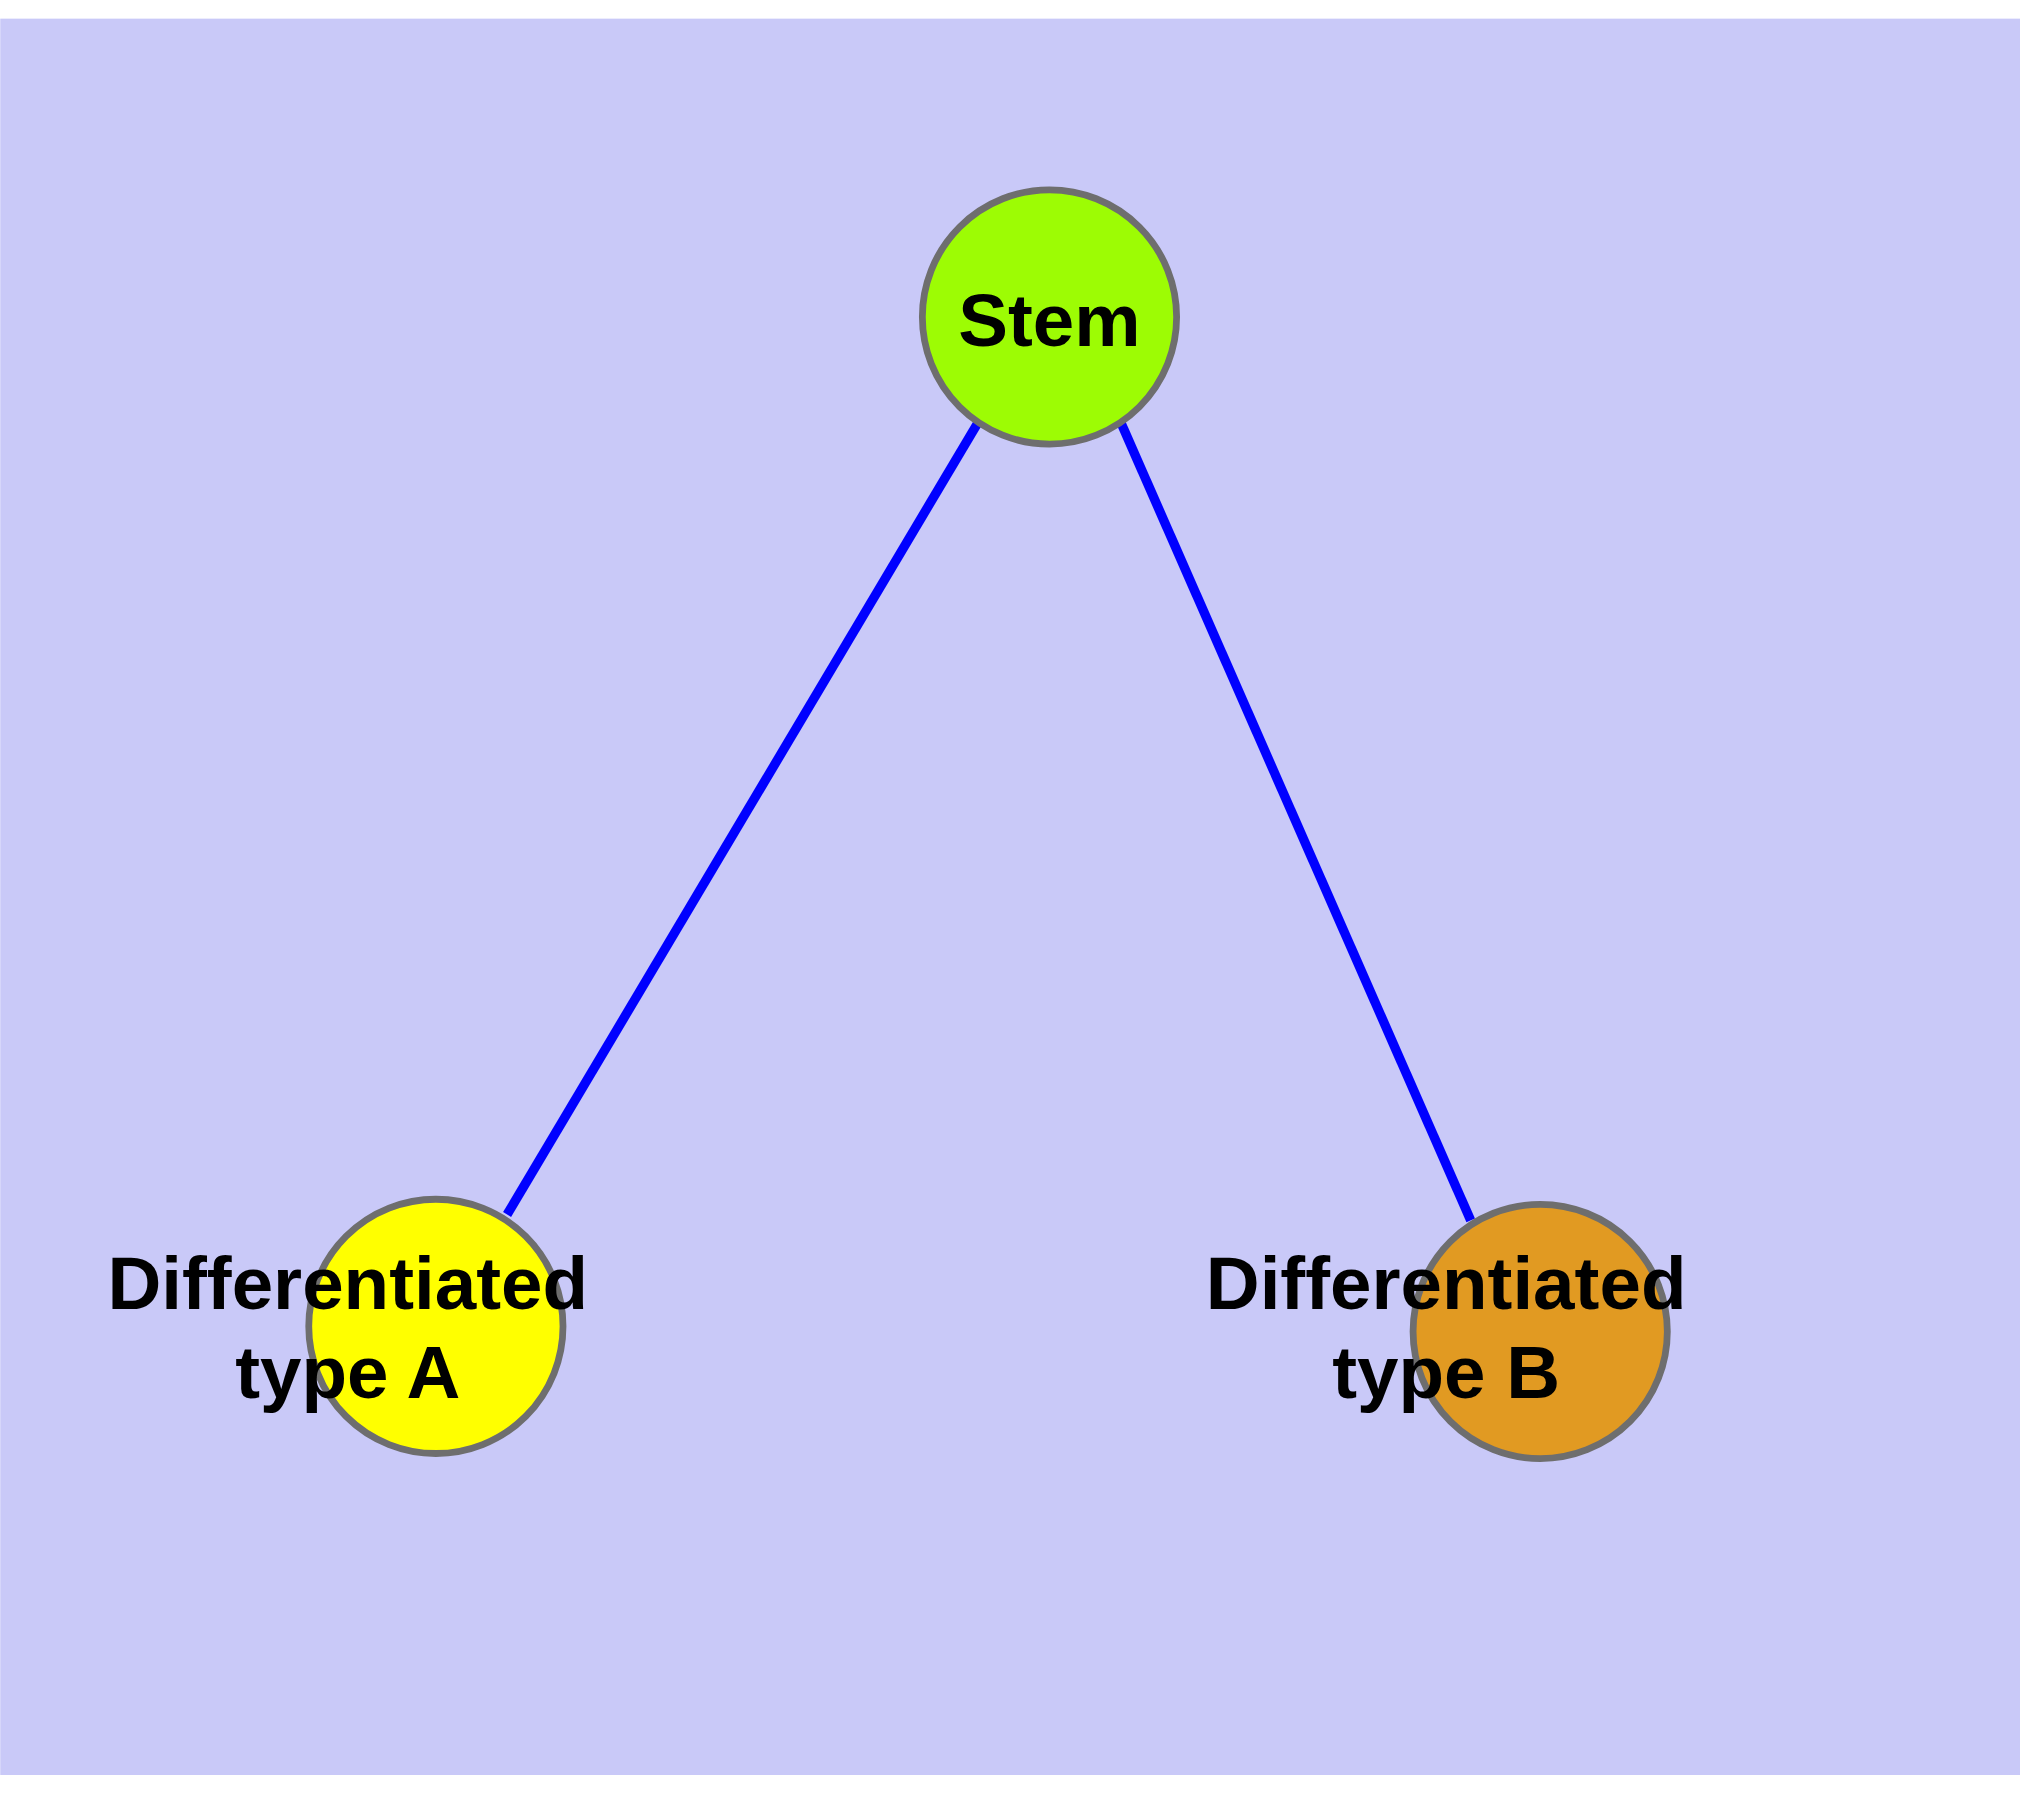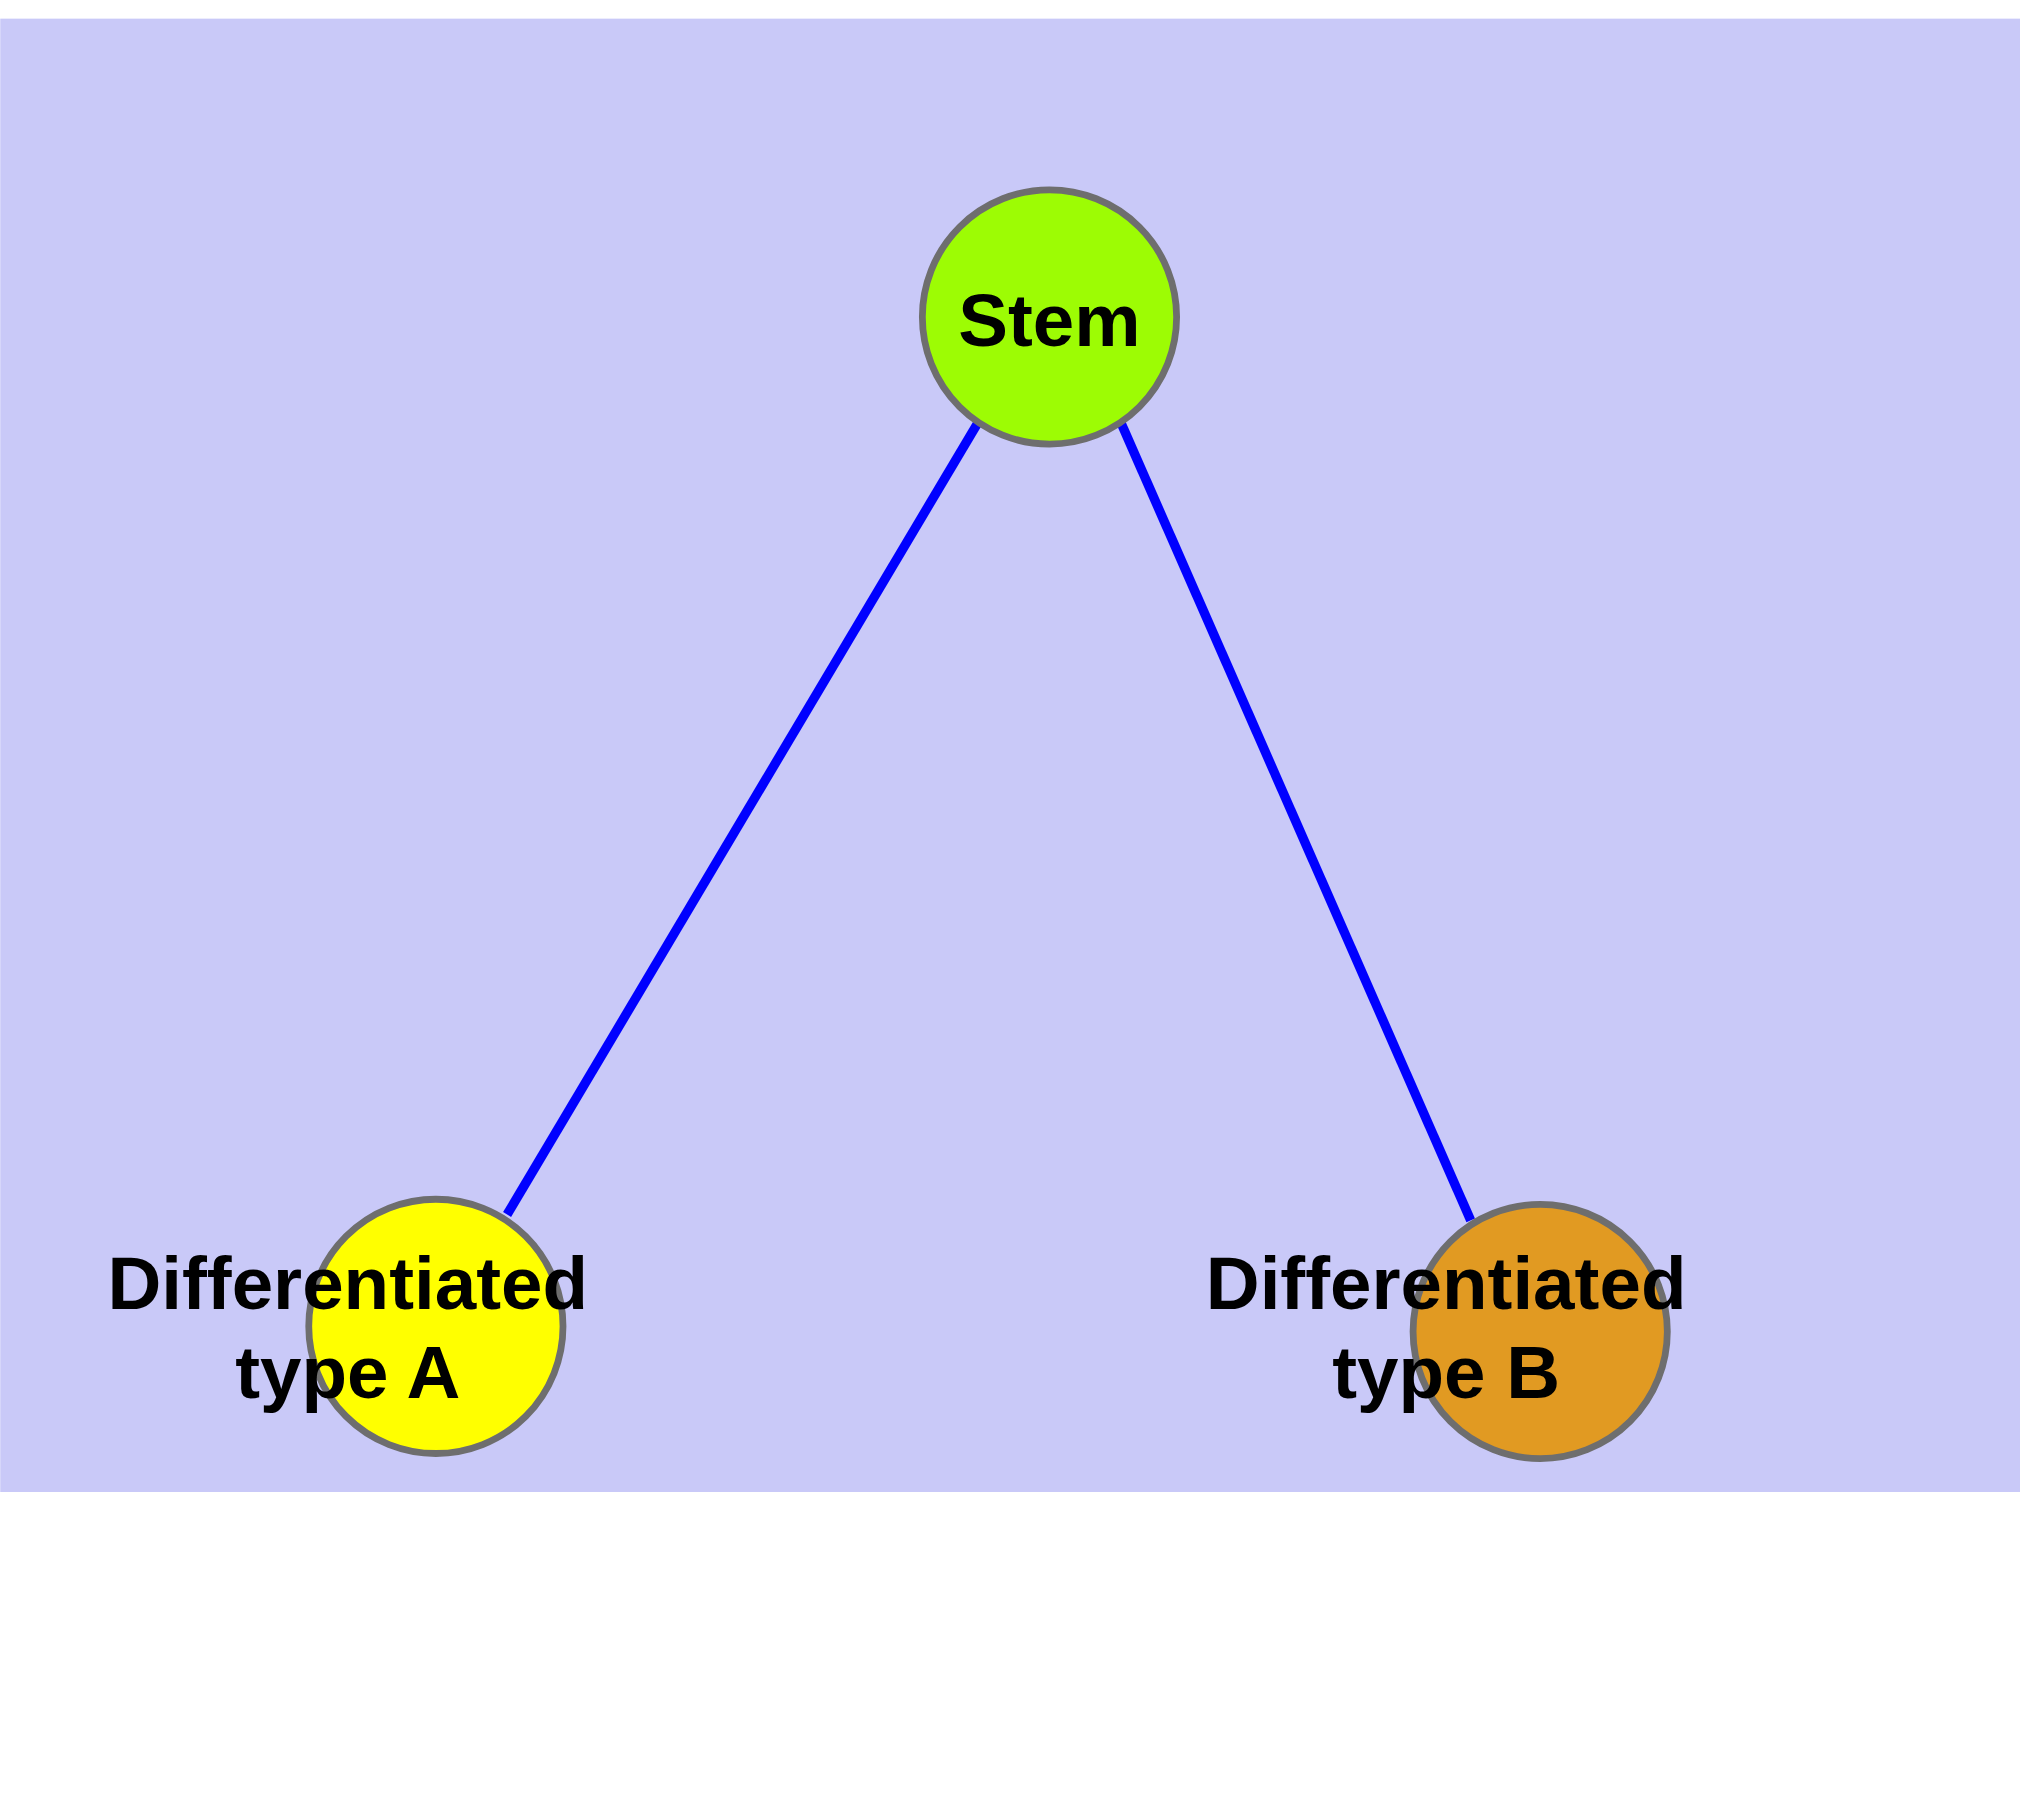--- a/index.html
+++ b/index.html
@@ -26,21 +26,21 @@
     font-weight: bold;
     fill: #000000;
     text-anchor: middle;
     dominant-baseline: alphabetic;
     paint-order: normal;
   }
 </style>
 </head>
 <body>
 
-<div id="canvas" style="width: 2021px; height: 1492px;">
+<div id="canvas" style="width: 2021px; height: 1775px;">
   <svg id="graph-svg" viewBox="0 0 2384 2138" xmlns="http://www.w3.org/2000/svg" style="width: 2021px; height: 1812px;">
     <rect id="bg-rect" x="0" y="22" width="2384" height="2094" fill="#c9c9f8"></rect>
     <g id="edges-layer">
         <line x1="1154" y1="498" x2="598" y2="1433" stroke="#0000ff" stroke-width="11" stroke-linecap="butt"></line>
         <line x1="1322" y1="498" x2="1735" y2="1440" stroke="#0000ff" stroke-width="11" stroke-linecap="butt"></line>
       </g>
     <g id="nodes-layer">
         <circle cx="1238" cy="374" r="150" fill="#9dfc04" stroke="#6e6e6e" stroke-width="8"></circle>
         <circle cx="514" cy="1565" r="150" fill="#ffff00" stroke="#6e6e6e" stroke-width="8"></circle>
         <circle cx="1817" cy="1571" r="150" fill="#e19a22" stroke="#6e6e6e" stroke-width="8"></circle>

